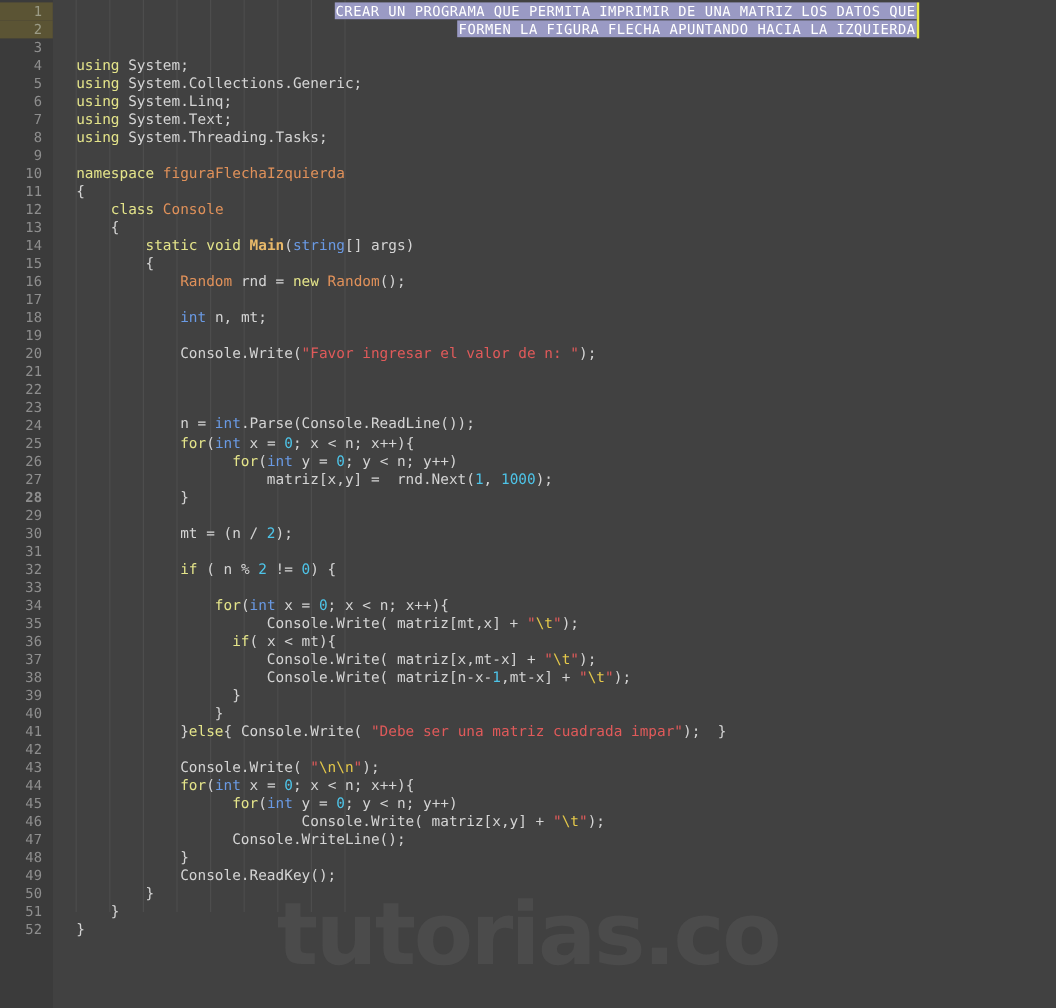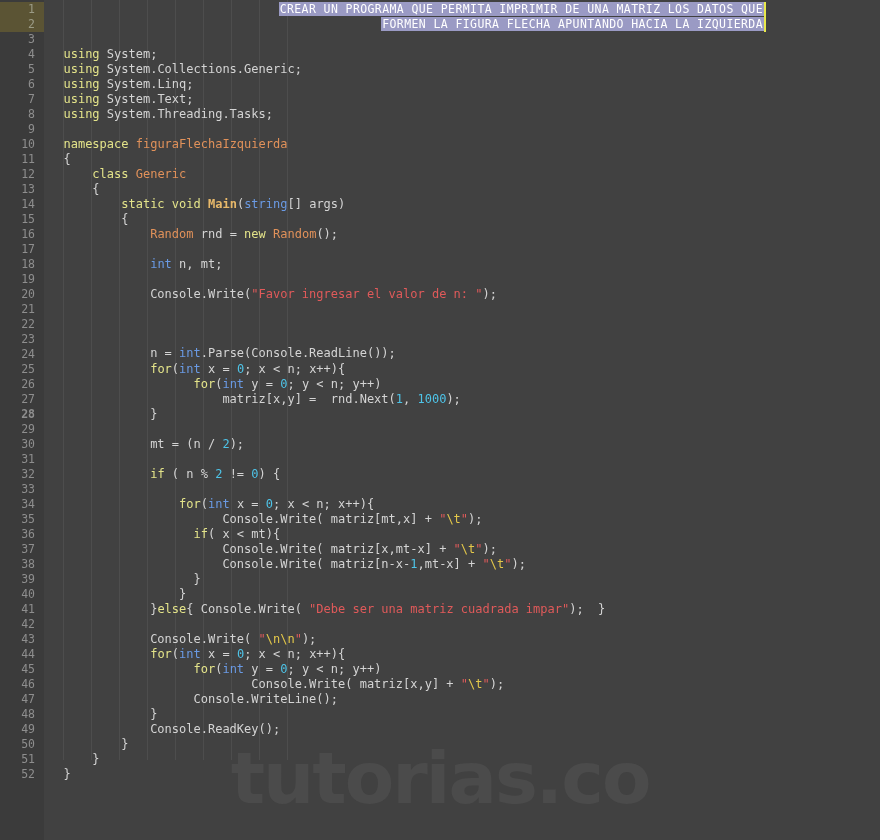--- a/index.html
+++ b/index.html
@@ -201,21 +201,21 @@
       <div class="indent-guide" style="left: 187px;"></div>
       <div class="indent-guide" style="left: 215px;"></div>
       <div class="indent-guide" style="left: 243px;"></div>
       <div class="code-line" style="top: 47px; left: 5px;"><span class="t-pl">  </span><span class="t-kw">using</span><span class="t-pl"> System;</span></div>
       <div class="code-line" style="top: 62px; left: 5px;"><span class="t-pl">  </span><span class="t-kw">using</span><span class="t-pl"> System.Collections.Generic;</span></div>
       <div class="code-line" style="top: 77px; left: 5px;"><span class="t-pl">  </span><span class="t-kw">using</span><span class="t-pl"> System.Linq;</span></div>
       <div class="code-line" style="top: 92px; left: 5px;"><span class="t-pl">  </span><span class="t-kw">using</span><span class="t-pl"> System.Text;</span></div>
       <div class="code-line" style="top: 107px; left: 5px;"><span class="t-pl">  </span><span class="t-kw">using</span><span class="t-pl"> System.Threading.Tasks;</span></div>
       <div class="code-line" style="top: 137px; left: 5px;"><span class="t-pl">  </span><span class="t-kw">namespace</span><span class="t-pl"> </span><span class="t-type">figuraFlechaIzquierda</span></div>
       <div class="code-line" style="top: 152px; left: 5px;"><span class="t-pl">  {</span></div>
-      <div class="code-line" style="top: 167px; left: 5px;"><span class="t-pl">      </span><span class="t-kw">class</span><span class="t-pl"> </span><span class="t-type">Generic</span></div>
+      <div class="code-line" style="top: 167px; left: 5px;"><span class="t-pl">      </span><span class="t-kw">class</span><span class="t-pl"> </span><span class="t-type">Console</span></div>
       <div class="code-line" style="top: 182px; left: 5px;"><span class="t-pl">      {</span></div>
       <div class="code-line" style="top: 197px; left: 5px;"><span class="t-pl">          </span><span class="t-kw">static</span><span class="t-pl"> </span><span class="t-kw">void</span><span class="t-pl"> </span><span class="t-fn">Main</span><span class="t-pl">(</span><span class="t-prim">string</span><span class="t-pl">[] args)</span></div>
       <div class="code-line" style="top: 212px; left: 5px;"><span class="t-pl">          {</span></div>
       <div class="code-line" style="top: 227px; left: 5px;"><span class="t-pl">              </span><span class="t-type">Random</span><span class="t-pl"> rnd = </span><span class="t-kw">new</span><span class="t-pl"> </span><span class="t-type">Random</span><span class="t-pl">();</span></div>
       <div class="code-line" style="top: 257px; left: 5px;"><span class="t-pl">              </span><span class="t-prim">int</span><span class="t-pl"> n, mt;</span></div>
       <div class="code-line" style="top: 287px; left: 5px;"><span class="t-pl">              Console.Write(</span><span class="t-str">"Favor ingresar el valor de n: "</span><span class="t-pl">);</span></div>
       <div class="code-line" style="top: 302px; left: 5px; margin-top: 44px;"><span class="t-pl">              n = </span><span class="t-prim">int</span><span class="t-pl">.Parse(Console.ReadLine());</span></div>
       <div class="code-line" style="top: 362px; left: 5px;"><span class="t-pl">              </span><span class="t-kw">for</span><span class="t-pl">(</span><span class="t-prim">int</span><span class="t-pl"> x = </span><span class="t-num">0</span><span class="t-pl">; x &lt; n; x++){</span></div>
       <div class="code-line" style="top: 377px; left: 5px;"><span class="t-pl">                    </span><span class="t-kw">for</span><span class="t-pl">(</span><span class="t-prim">int</span><span class="t-pl"> y = </span><span class="t-num">0</span><span class="t-pl">; y &lt; n; y++)</span></div>
       <div class="code-line" style="top: 392px; left: 5px;"><span class="t-pl">                        matriz[x,y] =  rnd.Next(</span><span class="t-num">1</span><span class="t-pl">, </span><span class="t-num">1000</span><span class="t-pl">);</span></div>

